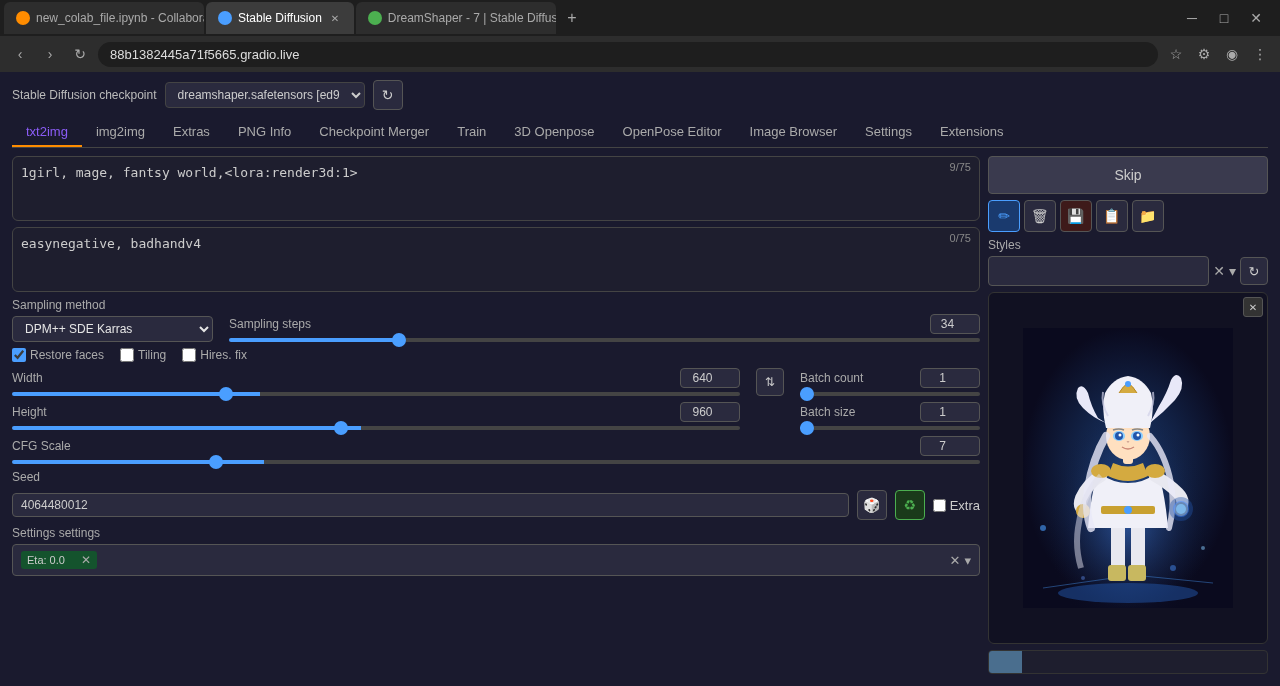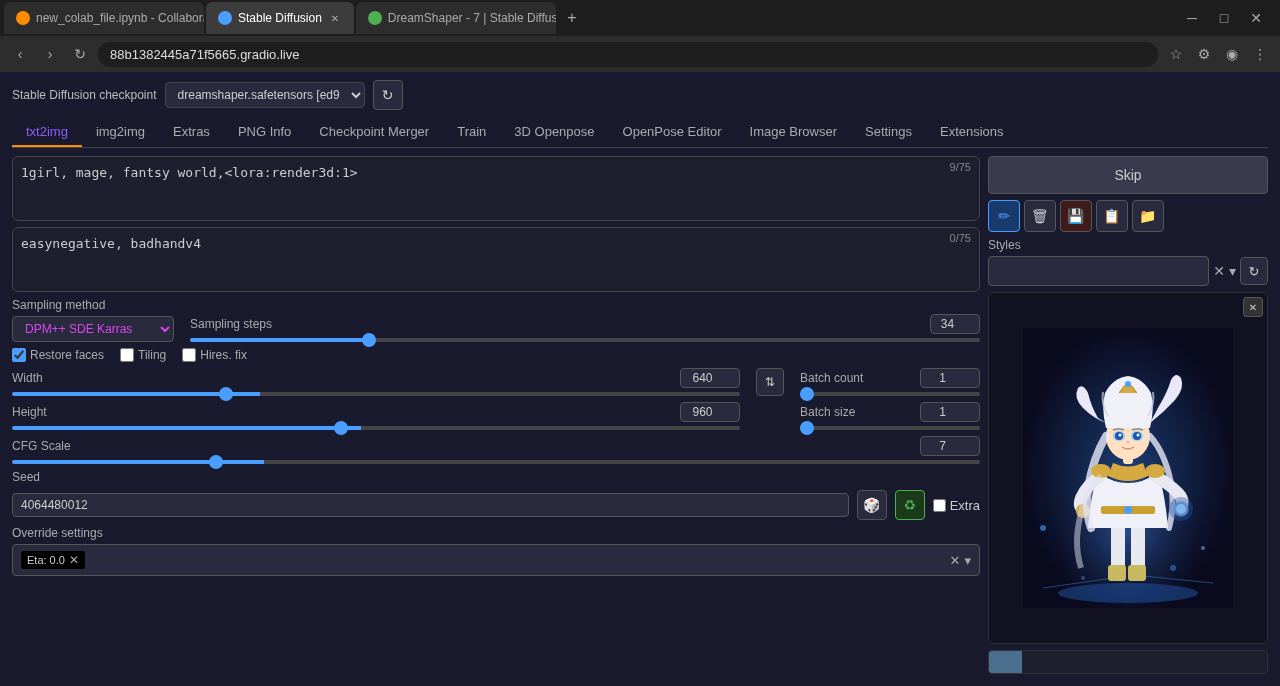--- a/index.html
+++ b/index.html
@@ -235,24 +235,24 @@
       gap: 4px;
     }
     .control-label {
       font-size: 12px;
       color: #aaa;
     }
     .control-select {
       background: #2a2a3e;
       border: 1px solid #555;
       border-radius: 4px;
-      color: #d946ef;
+      color: #e5e5e5;
       padding: 4px 8px;
       font-size: 12px;
-      width: 162px;
+      width: 201px;
       cursor: pointer;
     }
 
     .steps-group {
       flex: 1;
       display: flex;
       flex-direction: column;
       gap: 4px;
     }
     .steps-header {
@@ -419,26 +419,26 @@
       gap: 4px;
       background: #2a2a3e;
       border: 1px solid #555;
       border-radius: 4px;
       padding: 4px 8px;
       min-height: 32px;
     }
     .override-tag {
       display: flex;
       align-items: center;
-      background: #000000;
+      background: #14532d;
       border-radius: 3px;
       padding: 2px 6px;
       font-size: 11px;
       color: #ccc;
-      gap: 4px;
+      gap: 16px;
     }
     .tag-close {
       cursor: pointer;
       color: #aaa;
       font-size: 12px;
     }
     .override-actions {
       display: flex;
       align-items: center;
       margin-left: auto;
@@ -755,21 +755,21 @@
         <input type="text" class="seed-input" value="4064480012" style="">
         <div class="seed-btn seed-btn-dark">🎲</div>
         <div class="seed-btn seed-btn-green">♻</div>
         <label class="extra-checkbox">
           <input type="checkbox" style="">
           <span>Extra</span>
         </label>
       </div>
 
       <div class="override-row">
-        <span class="control-label">Override settings</span>
+        <span class="control-label">Settings settings</span>
         <div class="override-input-row">
           <div class="override-tag">
             <span>Eta: 0.0</span>
             <span class="tag-close">✕</span>
           </div>
           <div class="override-actions">
             <span class="override-clear">✕</span>
             <span class="override-dropdown">▾</span>
           </div>
         </div>

